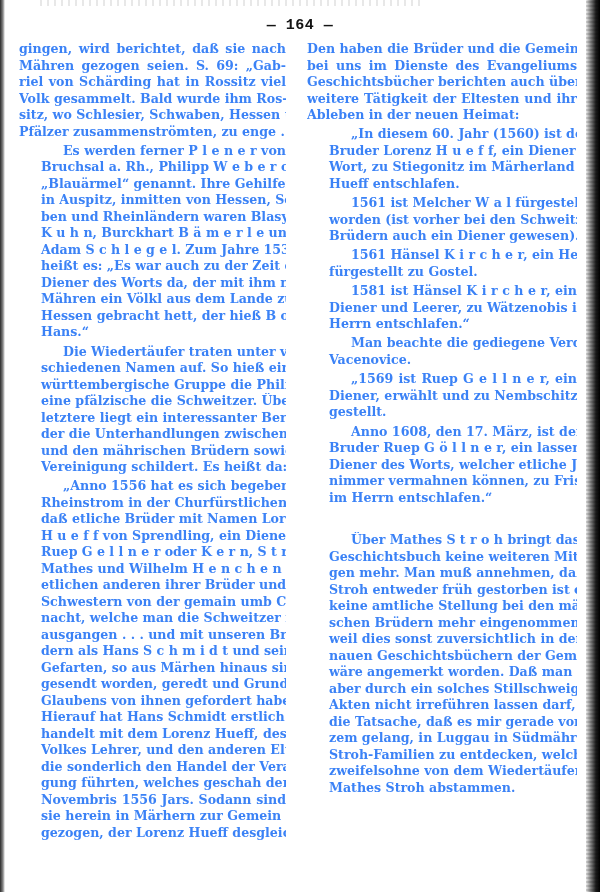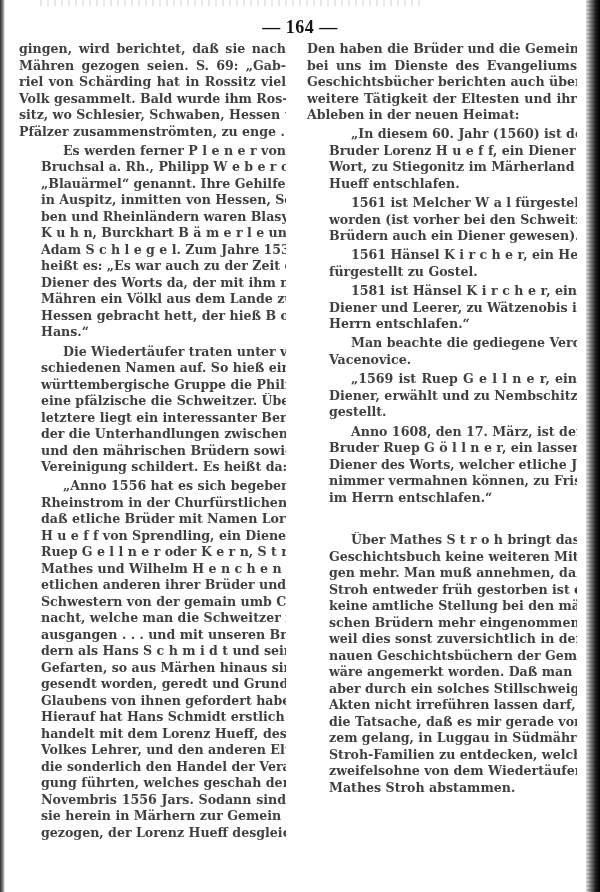--- a/index.html
+++ b/index.html
@@ -35,33 +35,33 @@
       width: 380px; height: 6px;
       background: repeating-linear-gradient(90deg, #d8d8d8 0 2px, #ffffff 2px 7px);
       opacity: 0.6;
     }
     .page-number {
       position: absolute;
       top: 17px;
       left: 0;
       width: 600px;
       text-align: center;
-      font-family: Liberation Serif, serif;
+      font-family: Liberation Mono, monospace;
       font-weight: bold;
-      font-size: 18px;
+      font-size: 15px;
       letter-spacing: 0.5px;
     }
     .column {
       position: absolute;
       top: 41px;
       font-family: "DejaVu Serif", serif;
       font-size: 12.6px;
       line-height: 16.5px;
       font-weight: bold;
-      color: #404040;
+      color: #3b82f6;
     }
     .col-left {
       left: 19px;
       width: 267px;
     }
     .col-right {
       left: 307px;
       width: 270px;
     }
     .para {

